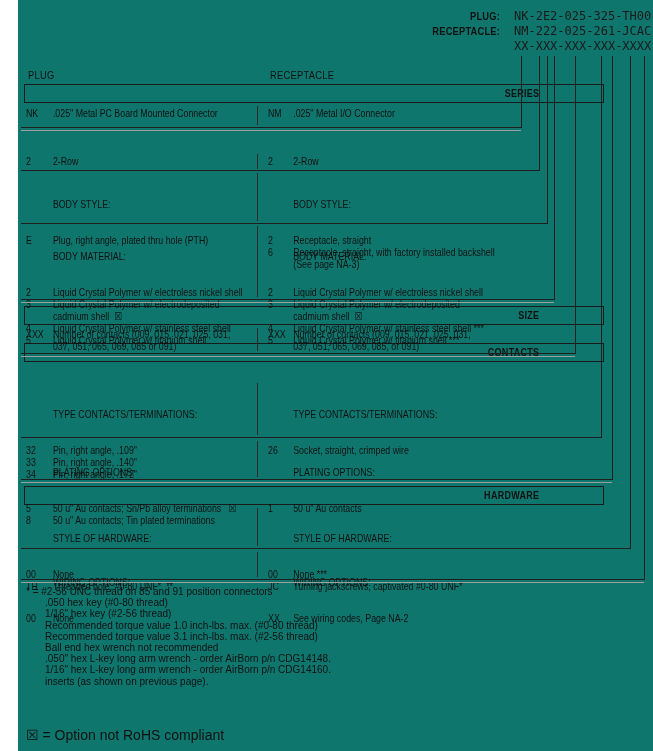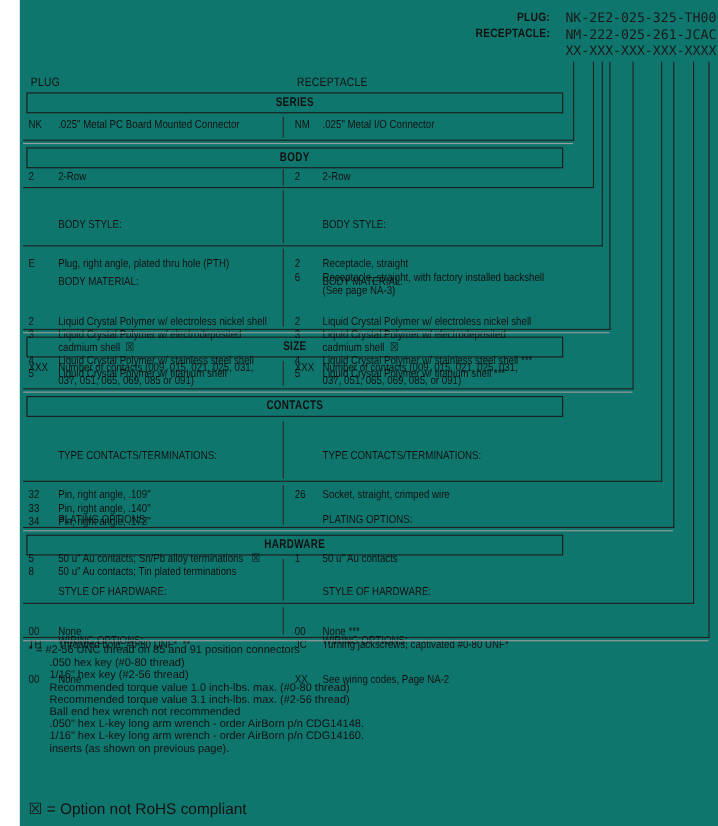--- a/index.html
+++ b/index.html
@@ -8,22 +8,22 @@
   
   .pn-label{position:absolute;left:330px;width:152px;text-align:right;font-weight:bold;
             font-size:11px;line-height:14px;transform:scaleX(.85);transform-origin:100% 0;
             letter-spacing:.2px;}
   .pn-value{position:absolute;left:496px;font-family:"DejaVu Sans Mono",monospace;
             font-size:12px;line-height:14px;letter-spacing:0;color:#1a1a1a;white-space:pre;text-align:center;}
   
   .colhead{position:absolute;font-size:11px;line-height:12px;transform:scaleX(.85);
            transform-origin:0 0;letter-spacing:.3px;}
   
-  .hbox{position:absolute;left:6px;width:488px;height:19px;box-sizing:border-box;
-        border:1.6px solid #1a1a1a;text-align:center;}
+  .hbox{position:absolute;left:6px;width:580px;height:19px;box-sizing:border-box;
+        border:1.6px solid #1a1a1a;text-align:right;}
   .hbox .title{display:block;font-weight:bold;font-size:11.5px;line-height:16px;
         transform:scaleX(.78);transform-origin:50% 0;letter-spacing:.4px;}
   
   .sub{position:absolute;left:3px;width:640px;}
   .col{position:absolute;top:0;transform:scaleX(.84);transform-origin:0 0;
        font-size:10.5px;line-height:12px;white-space:pre;}
   .col.L{left:5px;width:286px;}
   .col.R{left:247px;width:330px;}
   .col .hd{padding-left:32px;}
   .col.R .hd{padding-left:30px;}
@@ -52,27 +52,24 @@
   <div class="pn-label" style="top:24px">RECEPTACLE:</div>
   <div class="pn-value" style="top:24px">NM-222-025-261-JCAC</div>
   <div class="pn-value" style="top:39px">XX-XXX-XXX-XXX-XXXX</div>
 
   <div class="colhead" style="left:10px;top:69px">PLUG</div>
   <div class="colhead" style="left:252px;top:69px">RECEPTACLE</div>
 
   <div class="hbox" style="top:84px">
       <span class="title">SERIES</span>
     </div>
-  <div class="hbox" style="top:134px">
-      <span class="title">BODY</span>
-    </div>
   <div class="hbox" style="top:306px">
       <span class="title">SIZE</span>
     </div>
-  <div class="hbox" style="top:360px">
+  <div class="hbox" style="top:343px">
       <span class="title">CONTACTS</span>
     </div>
   <div class="hbox" style="top:486px">
       <span class="title">HARDWARE</span>
     </div>
 
   <div class="sub" style="top:107px">
     <div class="col L"><div class="it"><span class="c">NK</span><span class="t">.025" Metal PC Board Mounted Connector</span></div></div>
     <div class="col R"><div class="it"><span class="c">NM</span><span class="t">.025" Metal I/O Connector</span></div></div>
   </div>

